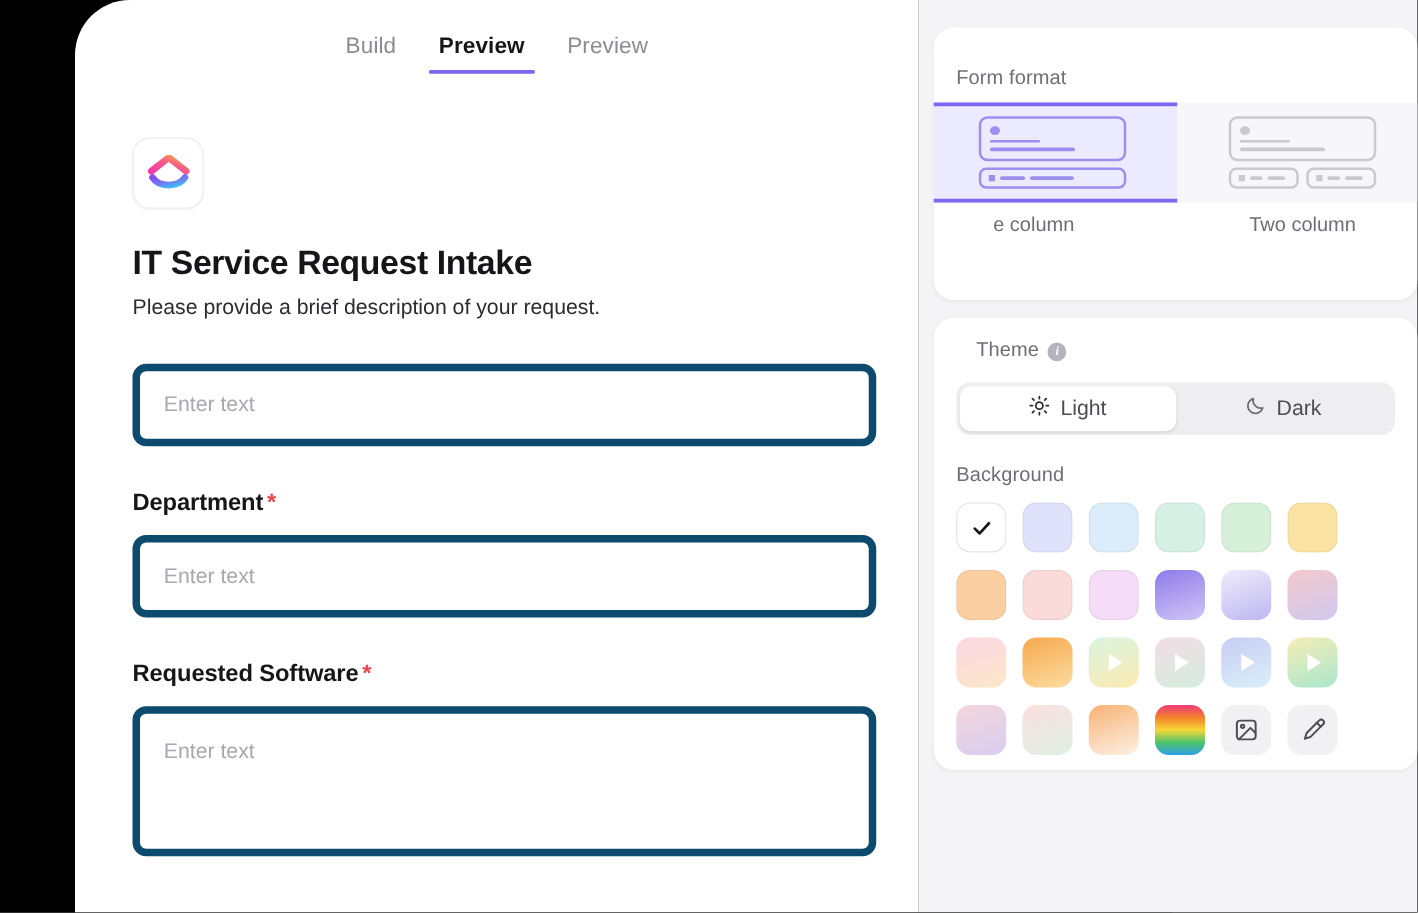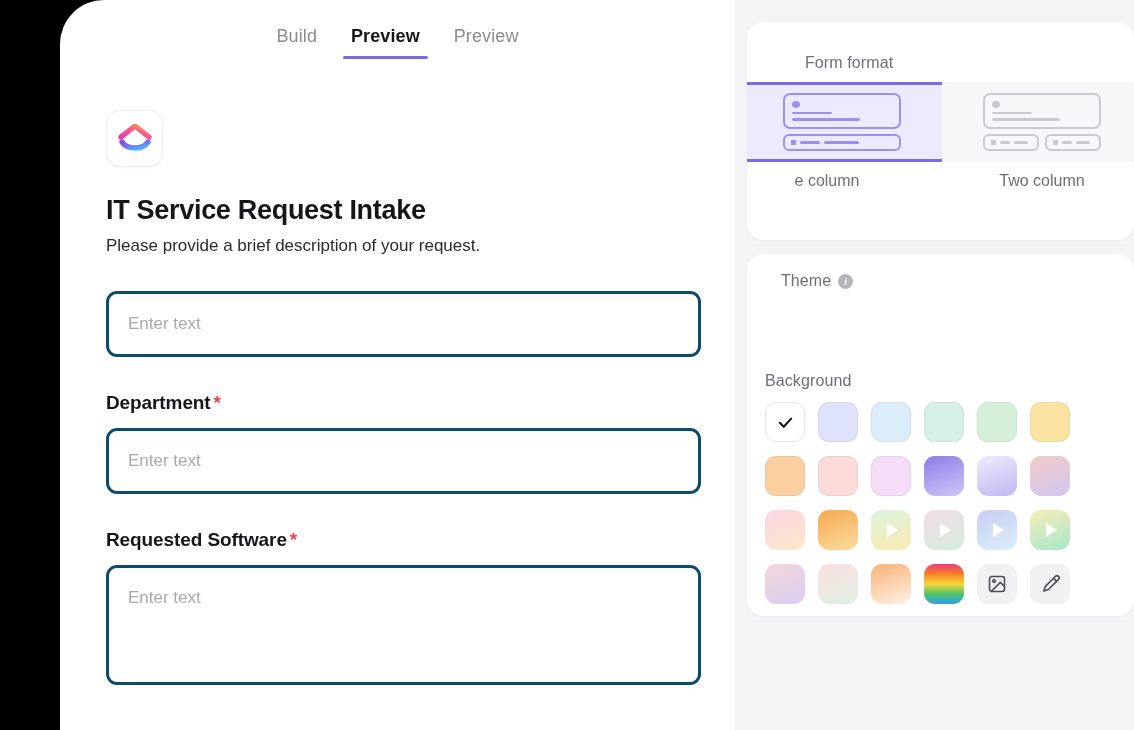--- a/index.html
+++ b/index.html
@@ -48,21 +48,21 @@
   }
   .form-desc { margin-top: 10px; font-size: 17px; color: #2b2b31; }
 
   .field { margin-top: 35px; }
   .field-label {
     font-size: 19px; font-weight: bold; color: #16161a; letter-spacing: -.1px;
   }
   .req { color: #e5484d; font-weight: bold; margin-left: 3px; }
   .field-input {
     margin-top: 14px; width: 595px; height: 66px;
-    border: 3px solid #0c4a6e; border-radius: 11px; background: #fff;
+    border: 6px solid #0c4a6e; border-radius: 11px; background: #fff;
     display: flex; align-items: center; padding: 0 19px;
   }
   .field-input.tall { height: 120px; align-items: flex-start; padding-top: 20px; }
   .placeholder { font-size: 17px; color: #a8a8b0; }
 
   
   .rail {
     position: absolute; left: 735px; top: 0; width: 399px; height: 730px;
     background: #f4f4f6;
   }
@@ -71,21 +71,21 @@
     background: #ffffff; border-radius: 16px;
     box-shadow: 0 1px 3px rgba(16,16,20,.05);
   }
   #card-format { top: 22px; height: 218px; overflow: hidden; }
   #card-theme  { top: 254px; height: 362px; }
 
   .card-label {
     font-size: 16px; color: #6e6e78; letter-spacing: .1px;
     display: flex; align-items: center; gap: 7px;
   }
-  #card-format .card-label { position: absolute; left: 18px; top: 32px; margin-left: 40px; }
+  #card-format .card-label { position: absolute; left: 18px; top: 32px; }
 
   .info-icon {
     width: 15px; height: 15px; border-radius: 50%; background: #b4b4bc;
     color: #fff; font-size: 10px; font-weight: bold; font-style: italic;
     display: inline-flex; align-items: center; justify-content: center;
     font-family: "Liberation Serif", serif;
   }
 
   
   .format-strip {
@@ -275,20 +275,39 @@
       </div>
     </div>
 
     <div class="card" id="card-theme">
 
       <div class="card-label theme-label">
         <span>Theme</span>
         <span class="info-icon">i</span>
       </div>
 
+      <div class="seg">
+        <div class="seg-btn active">
+          <span>
+            <svg width="17" height="17" viewBox="0 0 24 24" fill="none" stroke="#2b2b31" stroke-width="2" stroke-linecap="round">
+              <circle cx="12" cy="12" r="4"></circle>
+              <path d="M12 1.8v2.4M12 19.8v2.4M4.2 4.2l1.7 1.7M18.1 18.1l1.7 1.7M1.8 12h2.4M19.8 12h2.4M4.2 19.8l1.7-1.7M18.1 5.9l1.7-1.7"></path>
+            </svg>
+          </span>
+          <span>Light</span>
+        </div>
+        <div class="seg-btn">
+          <span>
+            <svg width="17" height="17" viewBox="0 0 24 24" fill="none" stroke="#6e6e78" stroke-width="2" stroke-linecap="round" stroke-linejoin="round">
+              <path d="M20 14.5A8.5 8.5 0 0 1 9.5 4a8.5 8.5 0 1 0 10.5 10.5z"></path>
+            </svg>
+          </span>
+          <span>Dark</span>
+        </div>
+      </div>
 
       <div class="card-label bg-label">Background</div>
 
       <div class="sw-grid" id="sw-grid">
           <div class="sw selected-white">
             <svg class="check" viewBox="0 0 24 24" fill="none" stroke="#16161a" stroke-width="3" stroke-linecap="round" stroke-linejoin="round">
               <path d="M4 12.5l5.5 5.5L20 6.5"></path>
             </svg>
           </div>
           <div class="sw" style="background: rgb(223, 226, 251); border: 1px solid rgba(0, 0, 0, 0.05);"></div>

